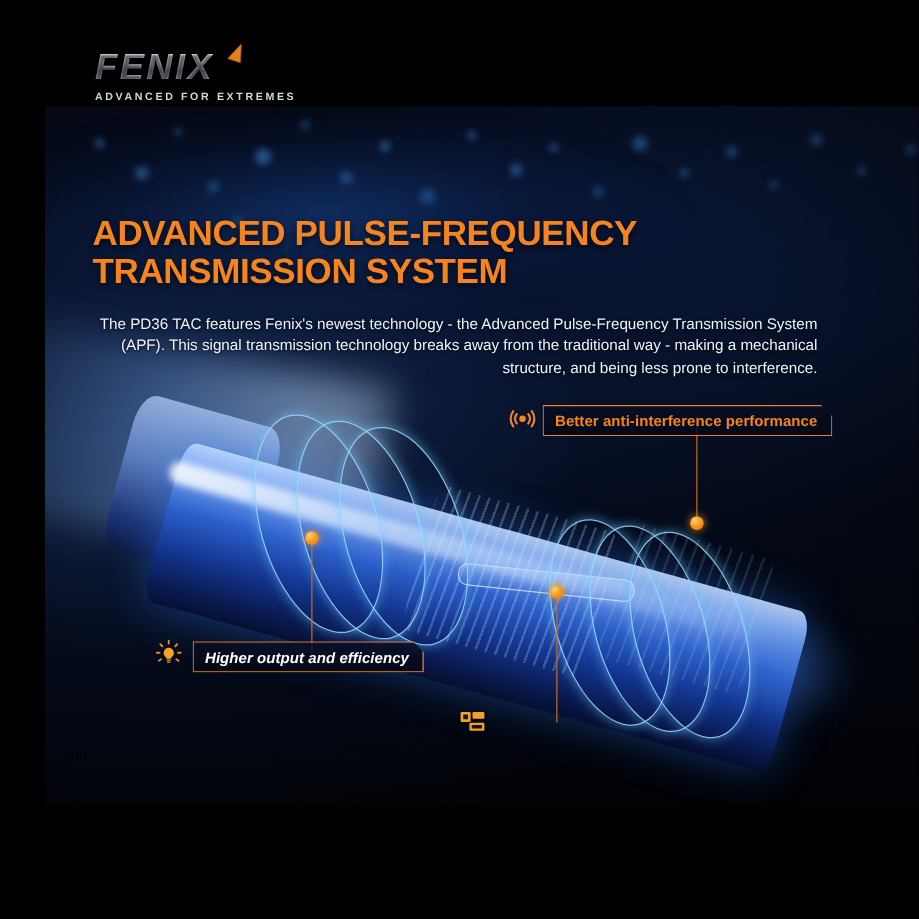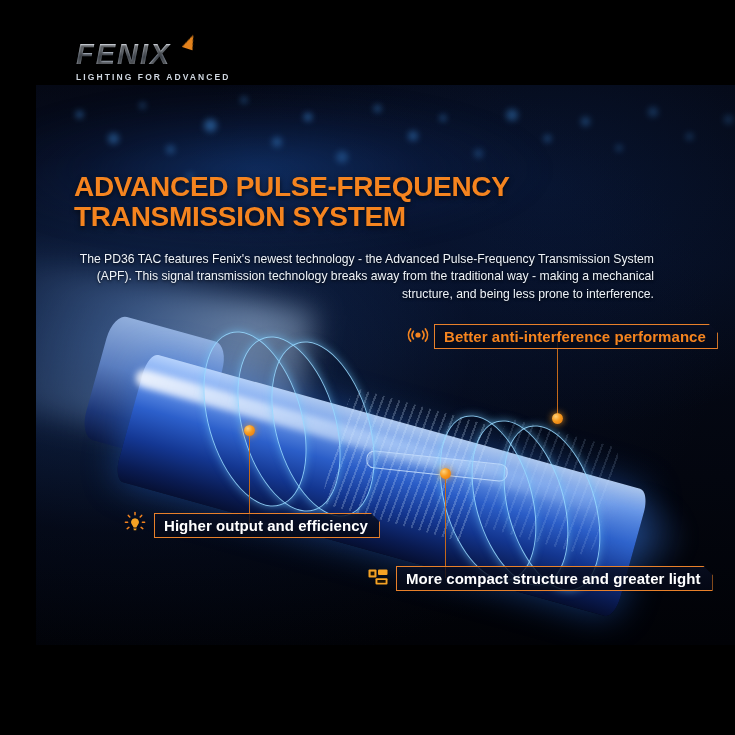--- a/index.html
+++ b/index.html
@@ -130,23 +130,23 @@
   
   .callout{
     position:absolute;display:flex;align-items:center;height:25px;
     border:1px solid #e8802a;
     background:linear-gradient(180deg, rgba(8,14,34,.80), rgba(4,8,22,.86));
     -webkit-clip-path:polygon(0 0, calc(100% - 9px) 0, 100% 9px, 100% 100%, 0 100%);
     clip-path:polygon(0 0, calc(100% - 9px) 0, 100% 9px, 100% 100%, 0 100%);
     padding:0 11px 0 9px;box-sizing:border-box;
     white-space:nowrap;
   }
-  .callout .ctext{font-size:15px;font-weight:bold;letter-spacing:.05px;}
+  .callout .ctext{font-size:12px;font-weight:bold;letter-spacing:.05px;}
   .c-orange .ctext{color:#f5841f;}
-  .c-white .ctext{color:#ffffff;font-weight:bold;}
+  .c-white .ctext{color:#ffffff;font-weight:bold;font-style:italic;}
 
   .dot{
     position:absolute;width:11px;height:11px;border-radius:50%;
     background:radial-gradient(circle at 35% 32%, #ffd27a 0%, #f79a1e 45%, #e2730c 100%);
     box-shadow:0 0 7px rgba(247,154,30,.85);
   }
   .lead{position:absolute;width:1.2px;background:#c4691a;}
 
   
   .ico-out{position:absolute;width:24px;height:24px;}
@@ -212,21 +212,21 @@
     <div class="lead" style="left:213px;top:350px;height:88px;"></div>
     <div class="dot" style="left:208px;top:340px;"></div>
 
     <div class="lead" style="left:409px;top:393px;height:100px;"></div>
     <div class="dot" style="left:404px;top:383px;"></div>
   </div>
 
   <div class="brand">
     <div class="brand-spark"></div>
     <div class="brand-word">FENIX</div>
-    <div class="brand-tag">LIGHTING FOR ADVANCED</div>
+    <div class="brand-tag">ADVANCED FOR EXTREMES</div>
   </div>
 
   <div class="title">
     <div>ADVANCED PULSE-FREQUENCY</div>
     <div>TRANSMISSION SYSTEM</div>
   </div>
 
   <div class="para">The PD36 TAC features Fenix's newest technology - the Advanced Pulse-Frequency Transmission System (APF). This signal transmission technology breaks away from the traditional way - making a mechanical structure, and being less prone to interference.</div>
 
   <div class="ico-out" style="left:370px;top:323px;">
@@ -264,17 +264,14 @@
 
   <div class="ico-out" style="left:330px;top:565px;">
     <svg viewBox="0 0 24 24" width="24" height="24">
       <rect x="2.5" y="4.5" width="8" height="8" rx="1" fill="#f5a224"></rect>
       <rect x="4.6" y="6.6" width="3.8" height="3.8" fill="#1a1205"></rect>
       <rect x="12" y="4.5" width="9.5" height="5.4" rx="1" fill="#f5a224"></rect>
       <rect x="9.5" y="13.2" width="12" height="6.3" rx="1" fill="#f5a224"></rect>
       <rect x="11.4" y="15" width="8.2" height="2.8" fill="#1a1205"></rect>
     </svg>
   </div>
-  <div class="callout c-white" style="left:360px;top:566px;">
-    <span class="ctext">More compact structure and greater light</span>
-  </div>
 
 </div>
 
 </body></html>

